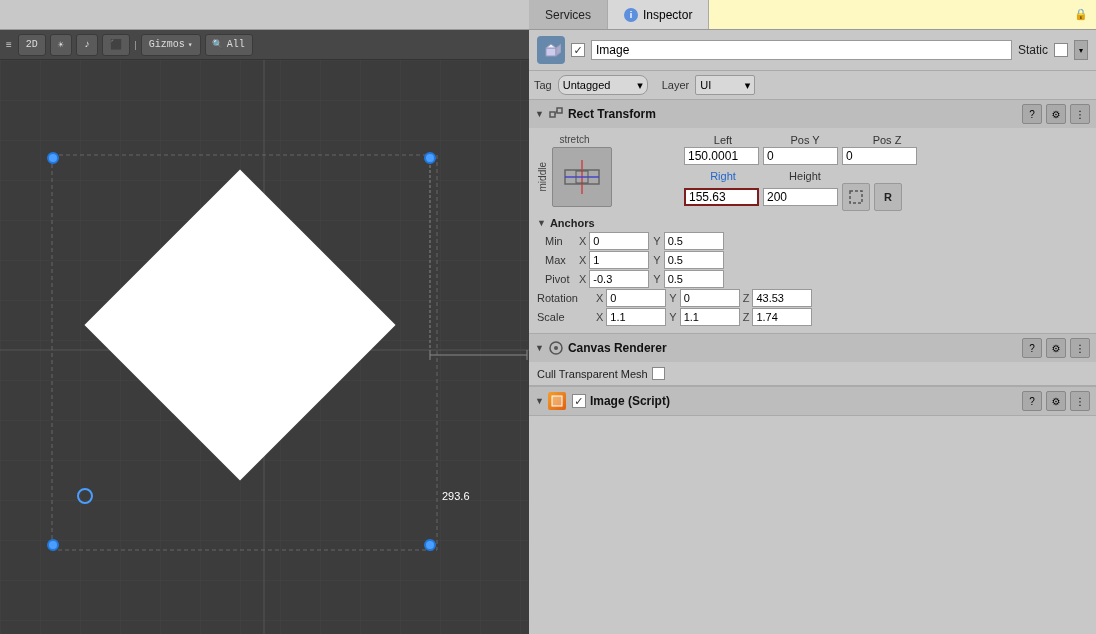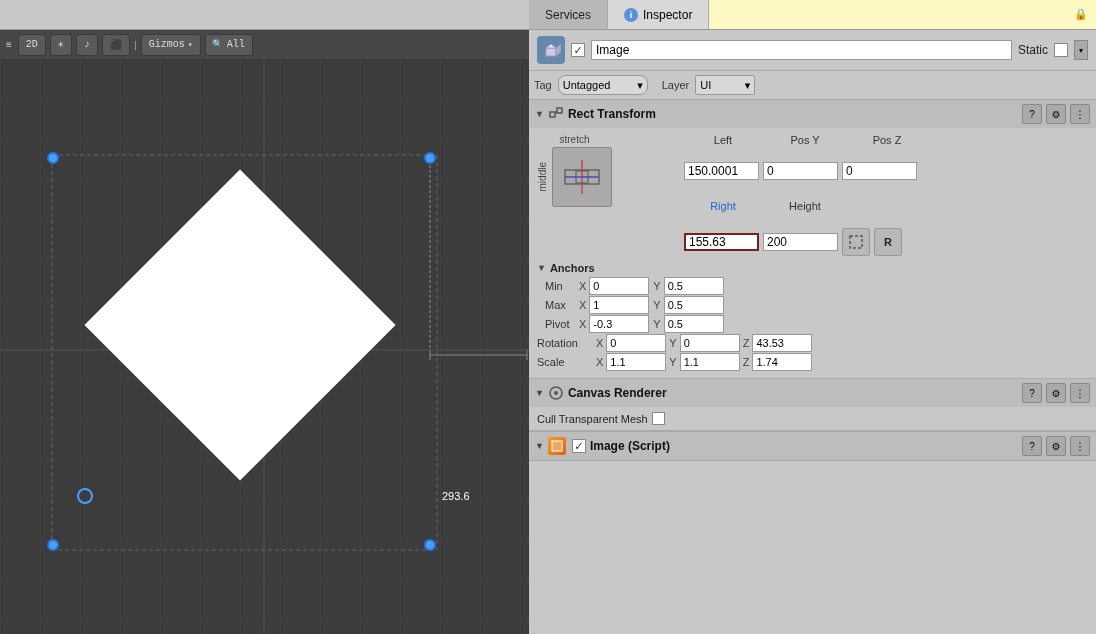--- a/index.html
+++ b/index.html
@@ -328,21 +328,21 @@
       writing-mode: vertical-rl;
       text-orientation: mixed;
       transform: rotate(180deg);
     }
 
     
     .fields-col {
       flex: 1;
       display: flex;
       flex-direction: column;
-      gap: 16px;
+      gap: 1px;
     }
     .fields-row {
       display: flex;
       align-items: center;
       gap: 4px;
     }
     .field-input {
       background: white;
       border: 1px solid #999;
       height: 18px;

